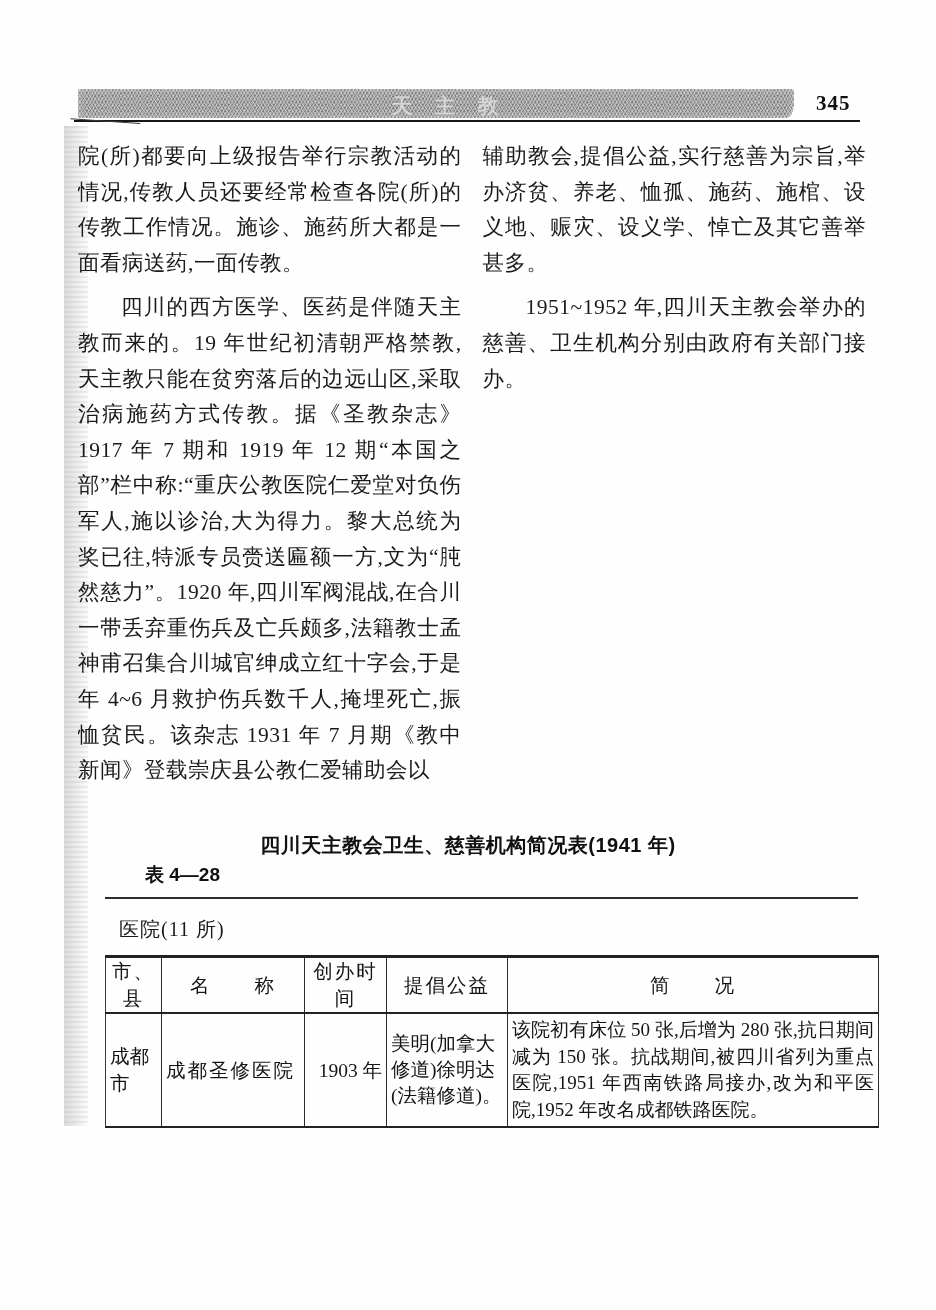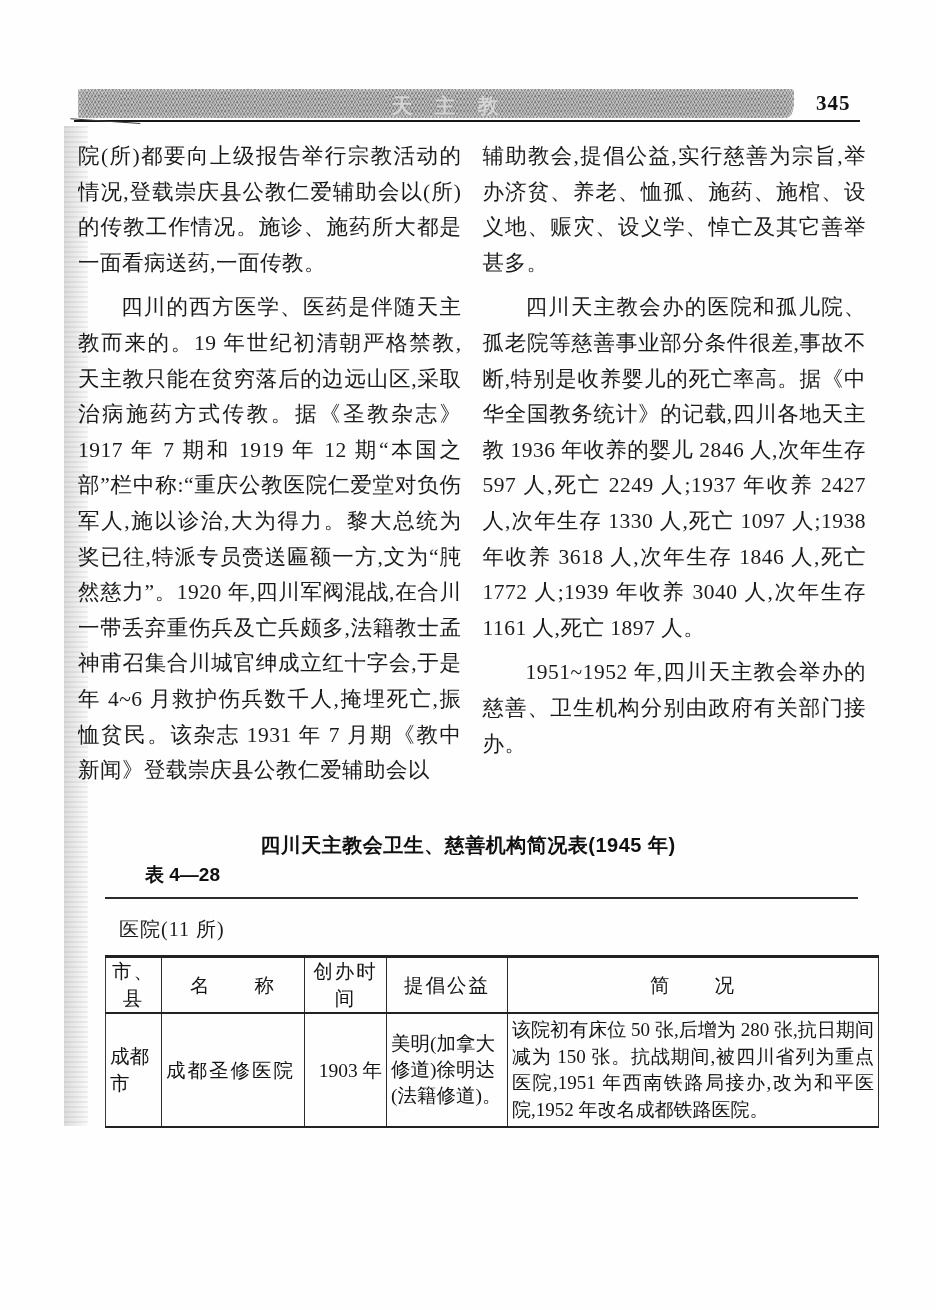--- a/index.html
+++ b/index.html
@@ -172,31 +172,30 @@
   <div class="header-row">
     <div class="title-bar">
       <span class="bar-title">天主教</span>
     </div>
     <span class="page-number">345</span>
   </div>
   <div class="header-rule"></div>
 
   <div class="columns">
     <div class="col">
-      <p class="no-indent">院(所)都要向上级报告举行宗教活动的情况,登载崇庆县公教仁爱辅助会以(所)的传教工作情况。施诊、施药所大都是一面看病送药,一面传教。</p>
+      <p class="no-indent">院(所)都要向上级报告举行宗教活动的情况,传教人员还要经常检查各院(所)的传教工作情况。施诊、施药所大都是一面看病送药,一面传教。</p>
       <p>四川的西方医学、医药是伴随天主教而来的。19 年世纪初清朝严格禁教,天主教只能在贫穷落后的边远山区,采取治病施药方式传教。据《圣教杂志》1917 年 7 期和 1919 年 12 期“本国之部”栏中称:“重庆公教医院仁爱堂对负伤军人,施以诊治,大为得力。黎大总统为奖已往,特派专员赍送匾额一方,文为“肫然慈力”。1920 年,四川军阀混战,在合川一带丢弃重伤兵及亡兵颇多,法籍教士孟神甫召集合川城官绅成立红十字会,于是年 4~6 月救护伤兵数千人,掩埋死亡,振恤贫民。该杂志 1931 年 7 月期《教中新闻》登载崇庆县公教仁爱辅助会以</p>
     </div>
     <div class="col">
       <p class="no-indent">辅助教会,提倡公益,实行慈善为宗旨,举办济贫、养老、恤孤、施药、施棺、设义地、赈灾、设义学、悼亡及其它善举甚多。</p>
-      <p>四川天主教会办的医院和孤儿院、孤老院等慈善事业部分条件很差,事故不断,特别是收养婴儿的死亡率高。据《中华全国教务统计》的记载,四川各地天主教 1936 年收养的婴儿 2846 人,次年生存 597 人,死亡 2249 人;1937 年收养 2427 人,次年生存 1330 人,死亡 1097 人;1938 年收养 3618 人,次年生存 1846 人,死亡 1772 人;1939 年收养 3040 人,次年生存 1161 人,死亡 1897 人。</p>
       <p>1951~1952 年,四川天主教会举办的慈善、卫生机构分别由政府有关部门接办。</p>
     </div>
   </div>
 
-  <div class="table-title">四川天主教会卫生、慈善机构简况表(1945 年)</div>
+  <div class="table-title">四川天主教会卫生、慈善机构简况表(1941 年)</div>
   <div class="table-label">表 4—28</div>
 
   <div class="table-wrap">
     <div class="section-rule"></div>
     <div class="tbl-section">医院(11 所)</div>
     <table class="grid">
       <colgroup>
         <col class="cw-city">
           <col class="cw-name">
           <col class="cw-year">

